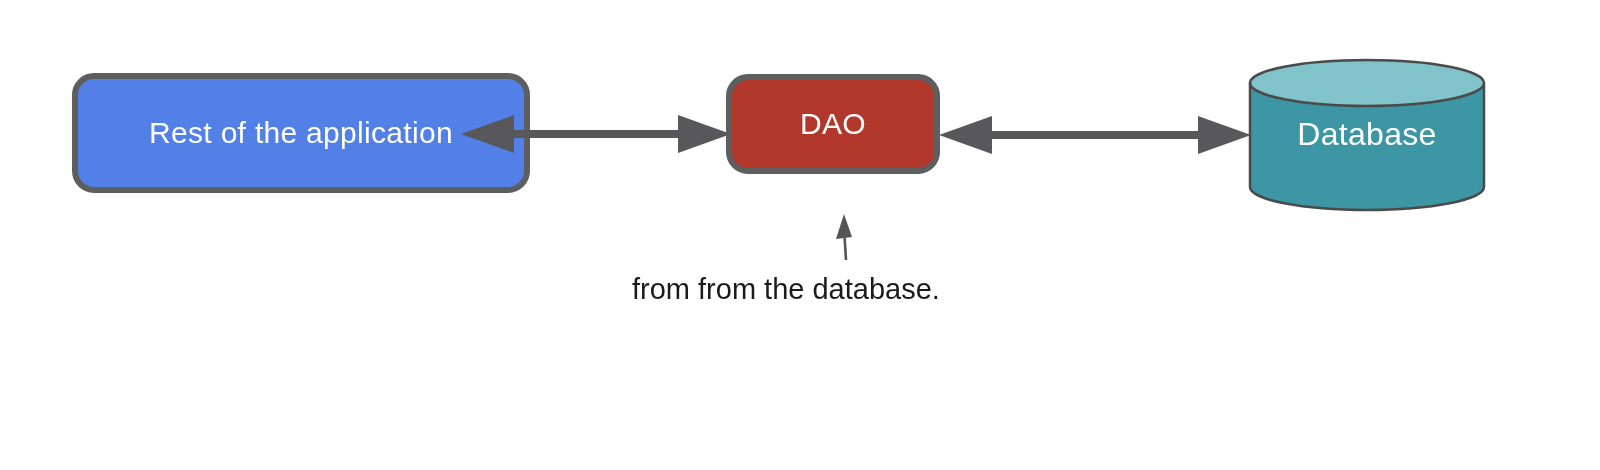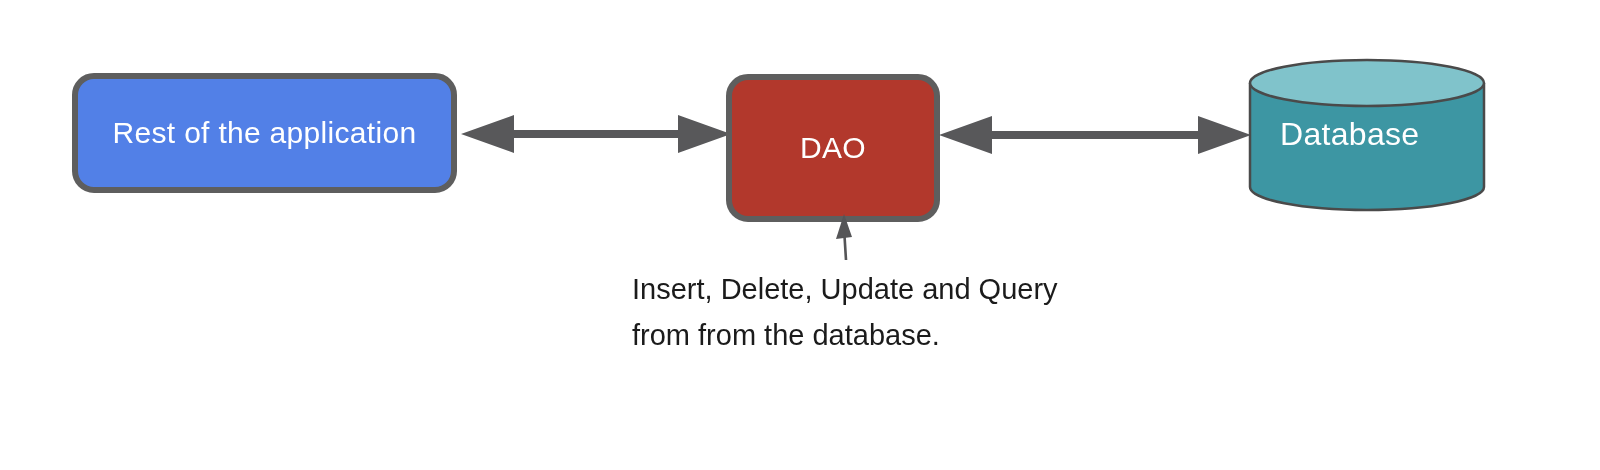--- a/index.html
+++ b/index.html
@@ -23,47 +23,47 @@
     display: flex;
     align-items: center;
     justify-content: center;
     color: #ffffff;
     font-size: 30px;
     letter-spacing: 0.3px;
   }
   .node-app {
     left: 72px;
     top: 73px;
-    width: 385px;
+    width: 458px;
     height: 120px;
     background: #5280e7;
   }
   .node-dao {
     left: 726px;
     top: 74px;
     width: 214px;
-    height: 148px;
+    height: 100px;
     background: #b2382c;
   }
   .cylinder-wrap {
     position: absolute;
     left: 1248px;
     top: 58px;
     width: 238px;
     height: 156px;
   }
   .cylinder-label {
     position: absolute;
     left: 0;
     top: 58px;
     width: 238px;
+    text-align: center;
     color: #ffffff;
     font-size: 32px;
     letter-spacing: 0.3px;
-    padding-left: 32px;
   }
   .arrow-svg {
     position: absolute;
   }
   .arrow-app-dao { left: 461px; top: 114px; }
   .arrow-dao-db  { left: 939px; top: 115px; }
   .arrow-up      { left: 830px; top: 212px; }
   .caption {
     position: absolute;
     left: 632px;
@@ -101,17 +101,16 @@
     </svg>
     <div class="cylinder-label">Database</div>
   </div>
 
   <svg class="arrow-svg arrow-up" width="30" height="50" viewBox="0 0 30 50">
     <polygon points="14,2 6,27 22,25" fill="#555557"></polygon>
     <line x1="14.5" y1="24" x2="16" y2="48" stroke-width="2.6" stroke="#555557"></line>
   </svg>
 
   <div class="caption">
-    <div>Insert, Delete, Update and Query</div>
     <div>from from the database.</div>
   </div>
 
 </div>
 
 </body></html>

